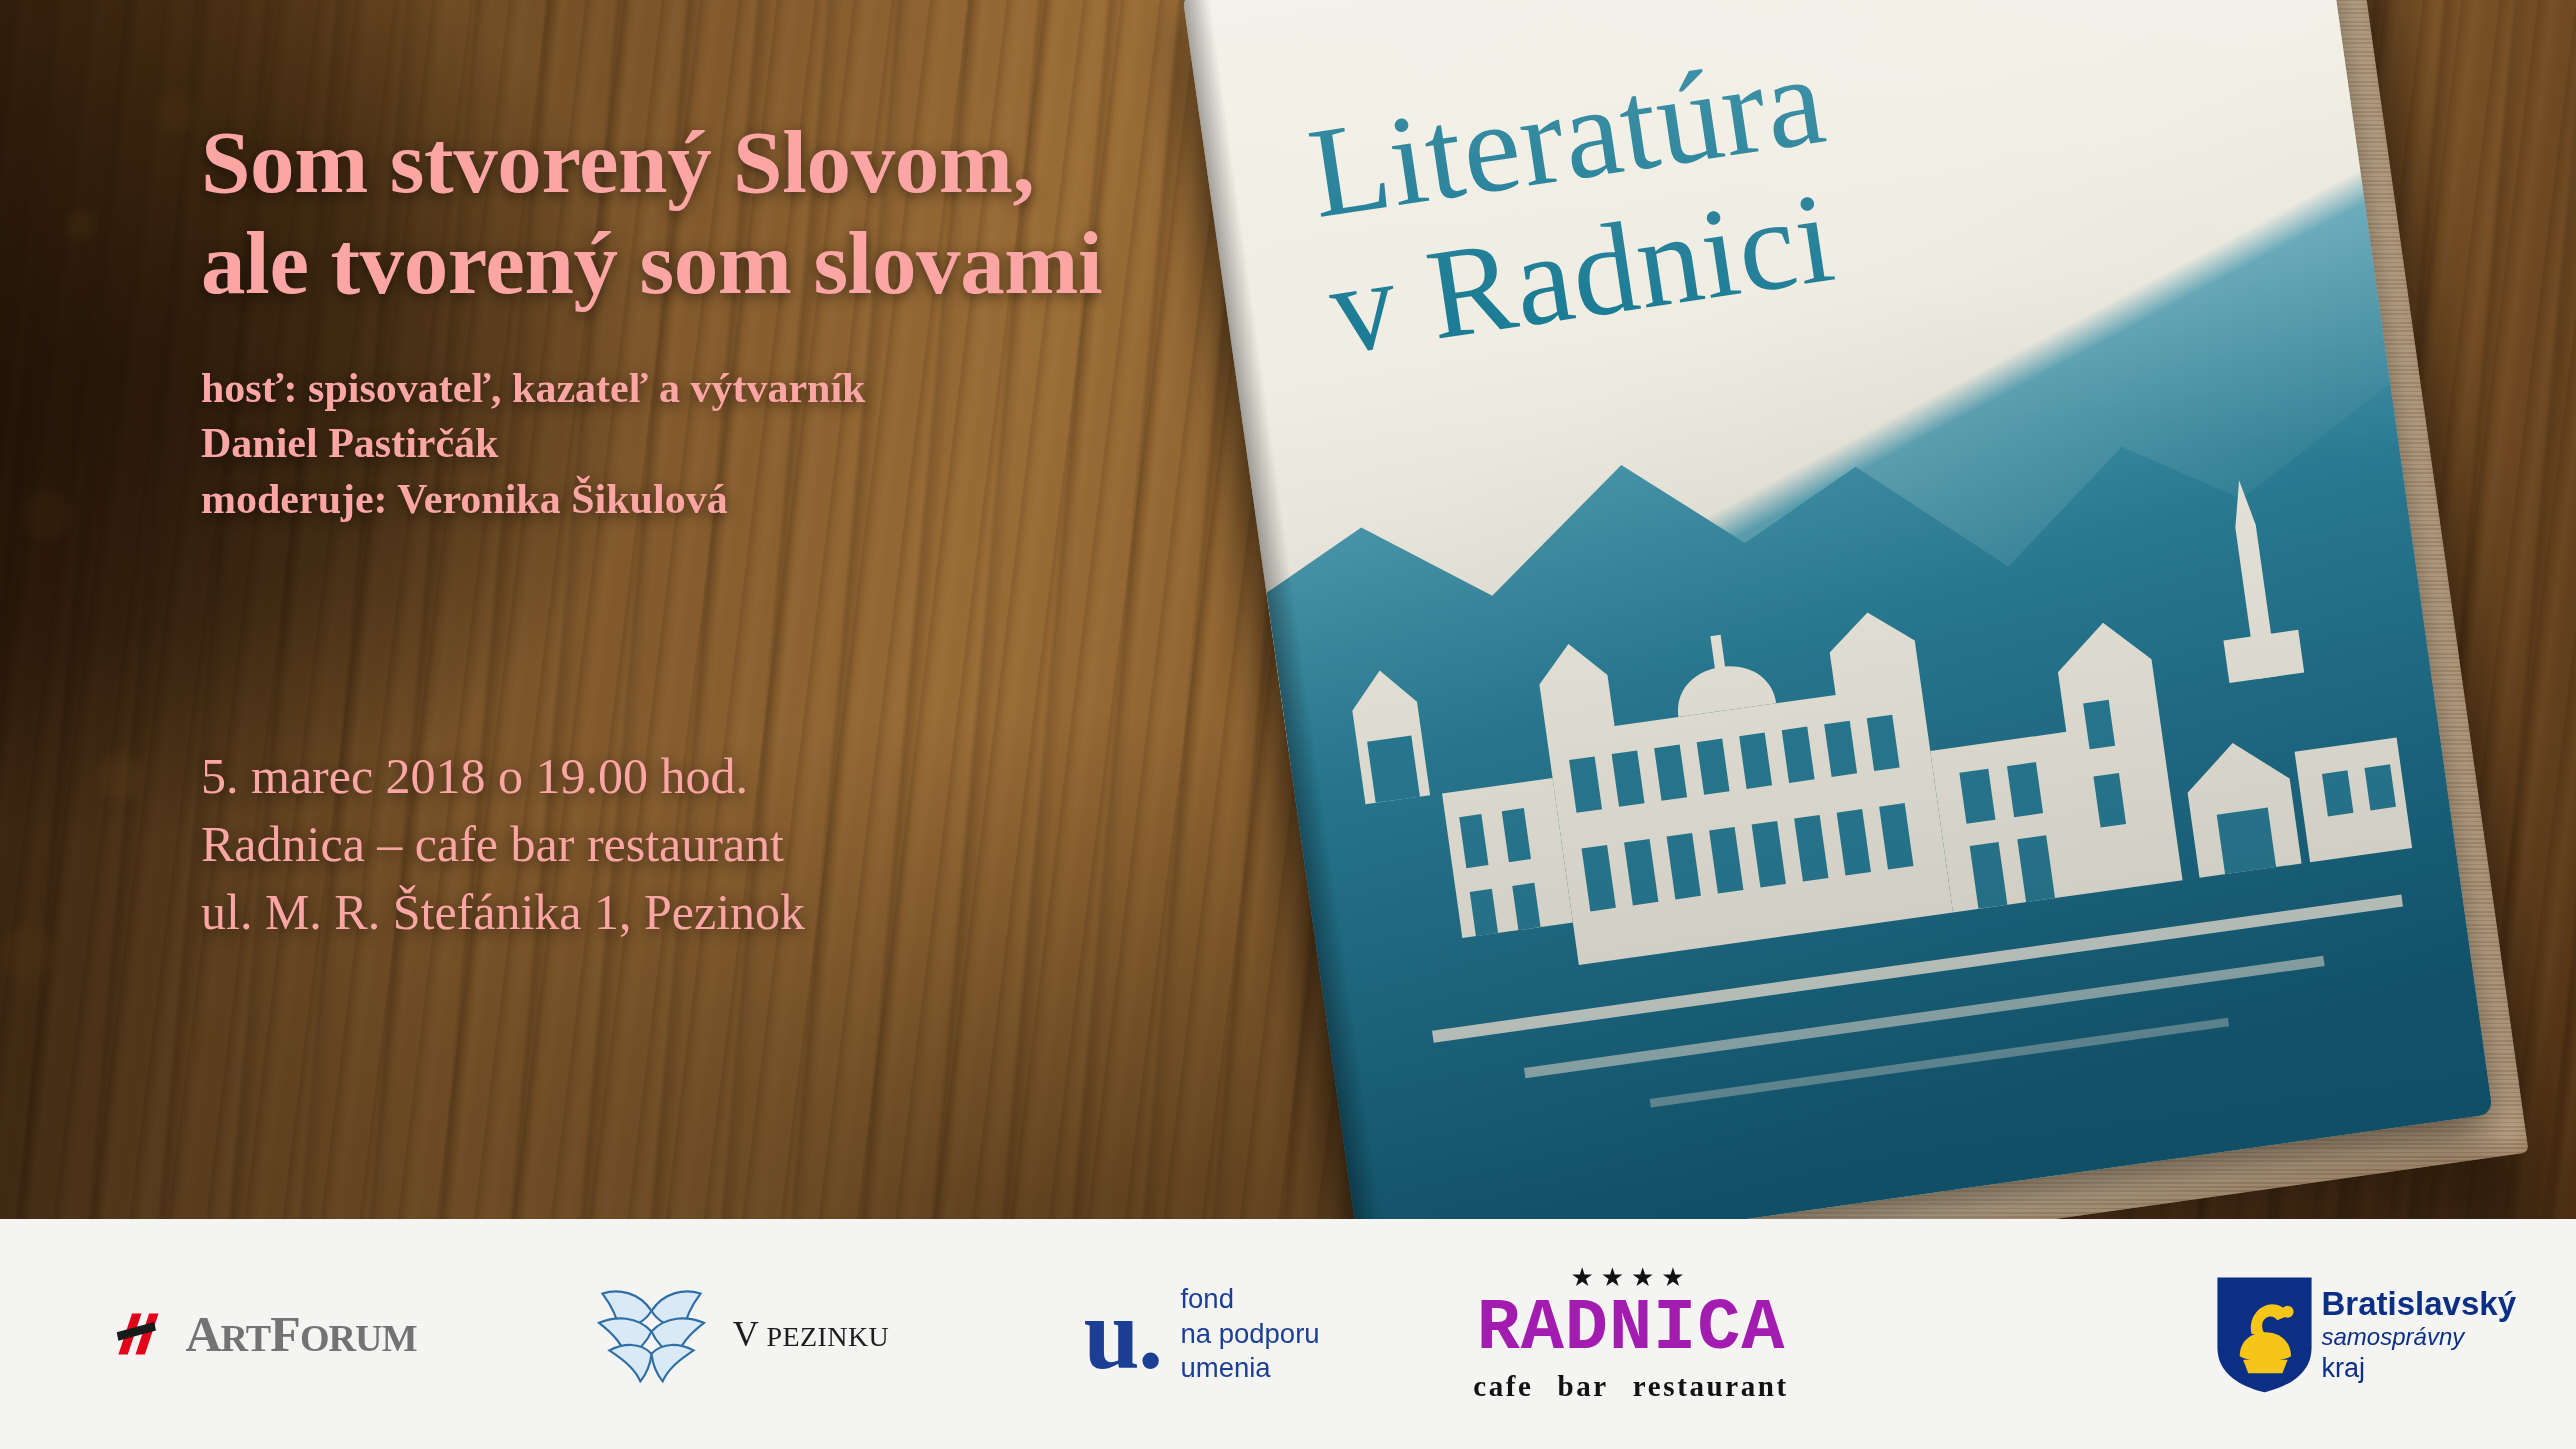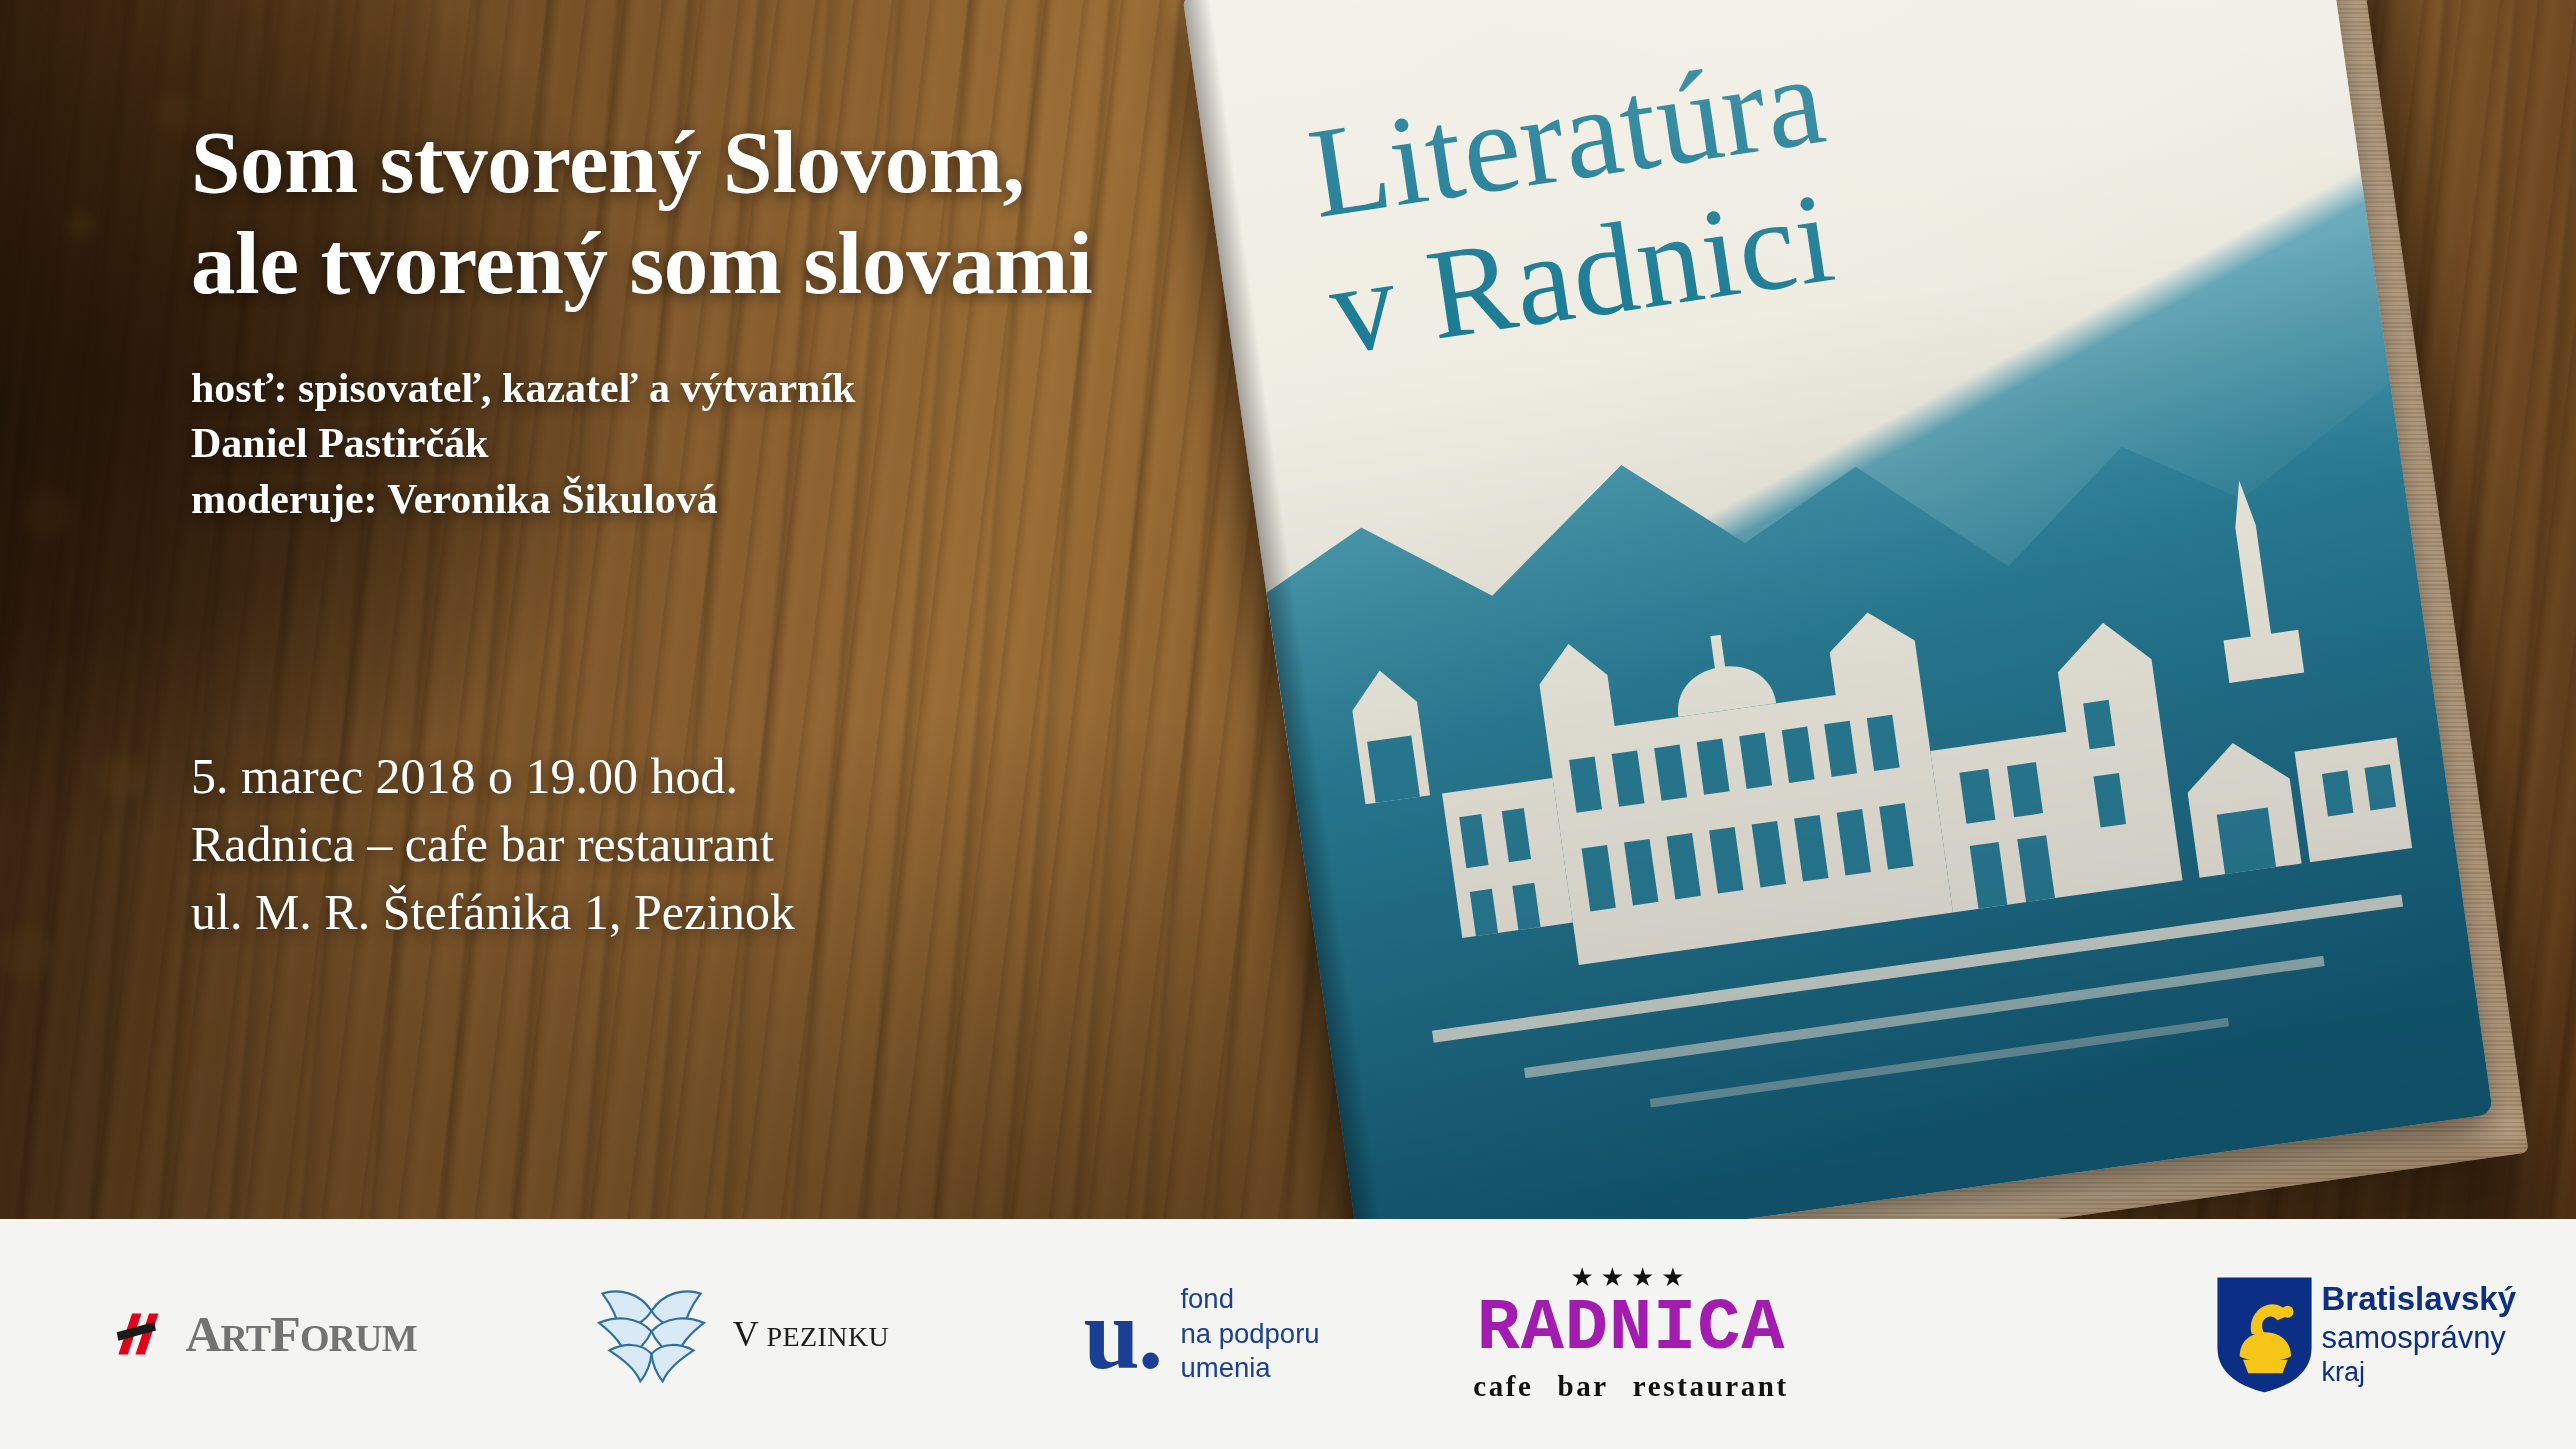--- a/index.html
+++ b/index.html
@@ -177,24 +177,24 @@
     position: absolute;
     left: 0;
     bottom: 0;
     width: 100%;
     height: 867px;
   }
 
   
   .content {
     position: absolute;
-    left: 191px;
+    left: 201px;
     top: 112px;
     width: 1460px;
-    color: #ffffff;
+    color: #fca5a5;
     text-shadow: 0 2.6px 13.7px rgba(0,0,0,.55);
   }
   .headline {
     font-family: "Liberation Serif", serif;
     font-weight: 700;
     font-size: 89px;
     line-height: 1.14;
     margin: 0 0 46px 0;
     white-space: pre-line;
     letter-spacing: -0.4px;
@@ -303,21 +303,21 @@
   .rad-sub span { margin: 12px 12px; }
 
   
   .logo-bsk { margin-left: auto; gap: 7px; align-items: center; }
   .bsk-text {
     font-family: "Liberation Sans", sans-serif;
     color: #0c2f86;
     line-height: 1.2;
   }
   .bsk-l1 { font-size: 33px; font-weight: 700; }
-  .bsk-l2 { font-size: 31px; font-weight: 400; }
+  .bsk-l2 { font-size: 24px; font-weight: 400; font-style: italic; }
   .bsk-l3 { font-size: 27px; font-weight: 400; }
 </style>
 </head>
 <body>
 
 <div class="poster">
 
   <div class="wood-base"></div>
   <div class="wood-grain"></div>
   <div class="wood-speckle"></div>

